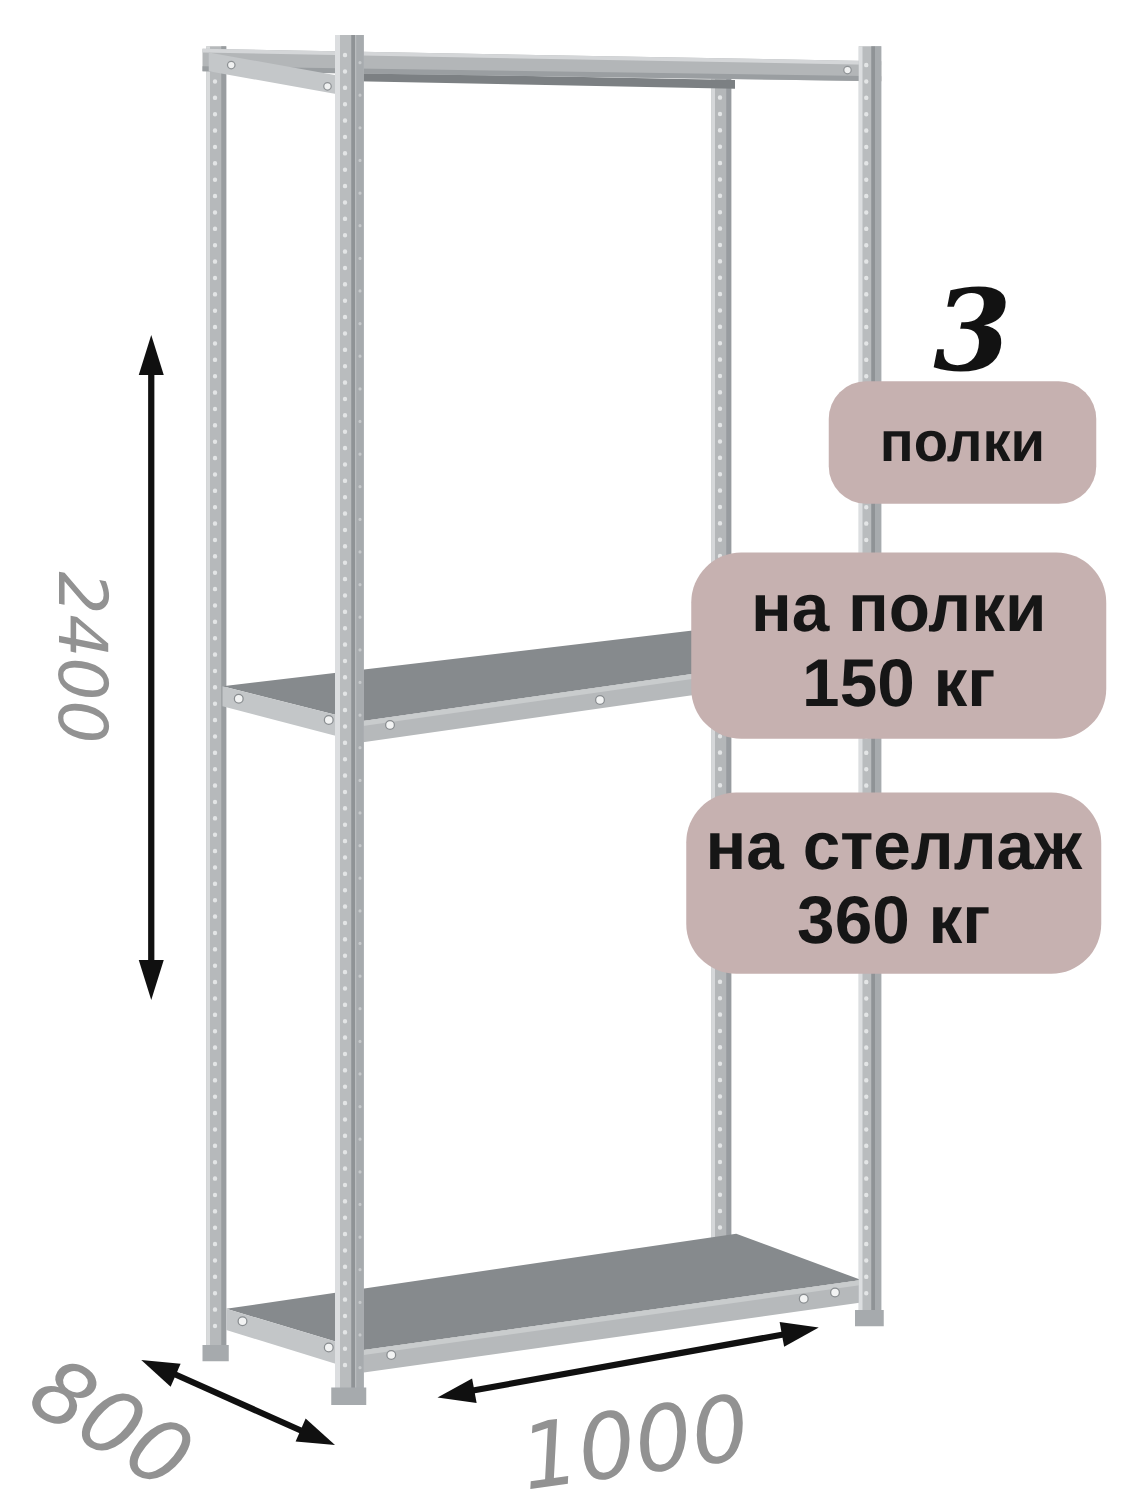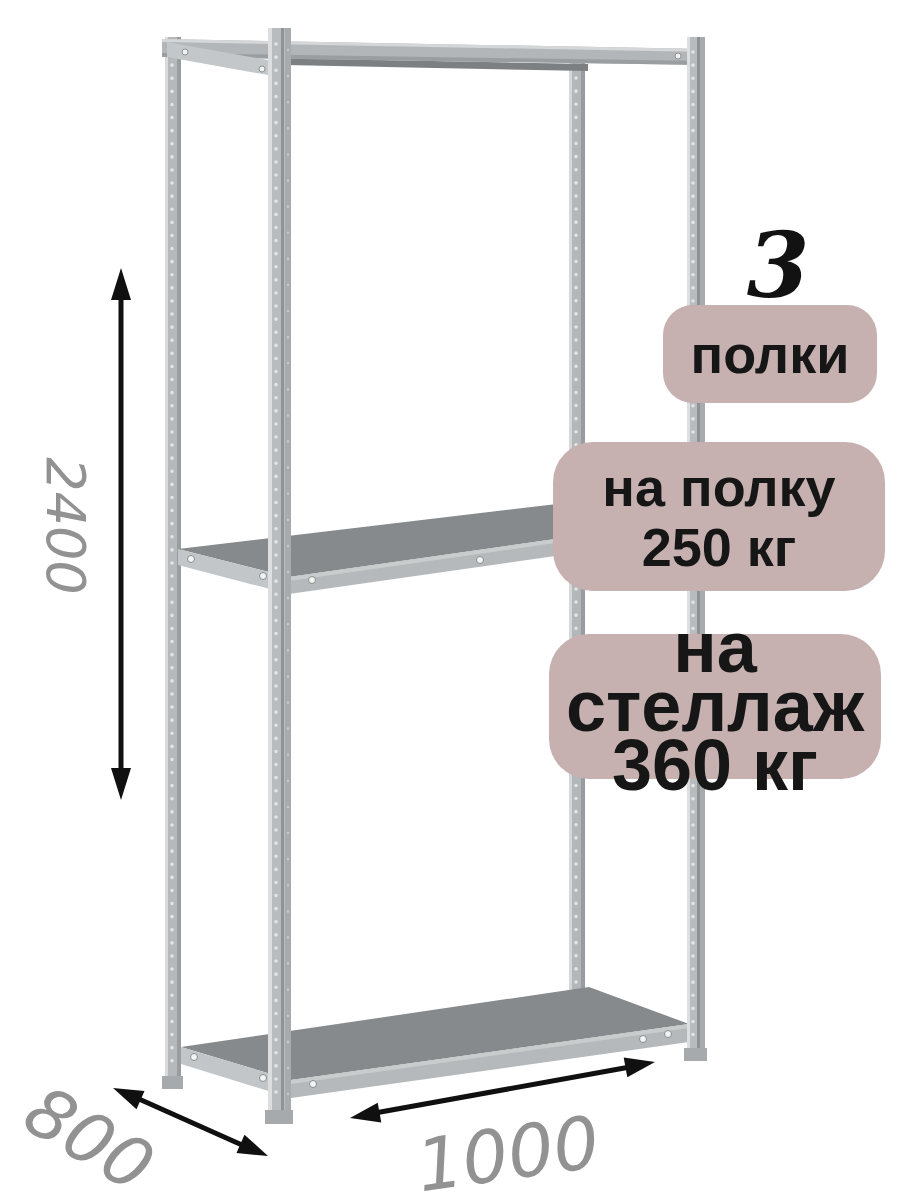--- a/index.html
+++ b/index.html
@@ -28,25 +28,25 @@
     display:flex; align-items:center; justify-content:center;
     font-family:"DejaVu Serif", serif; font-style:italic; font-weight:bold;
     font-size:90px; color:#121212;
   }
   .badge {
     position:absolute; background:#c6b1b0; color:#161616;
     display:flex; flex-direction:column; align-items:center; justify-content:center;
     font-weight:bold; text-align:center;
   }
   .badge-count { left:663px; top:305px; width:214px; height:98px;
-    border-radius:30px; font-size:54px; }
+    border-radius:30px; font-size:45px; }
   .badge-shelf { left:553px; top:442px; width:332px; height:149px;
     border-radius:40px; font-size:54px; line-height:60px; }
   .badge-rack  { left:549px; top:634px; width:332px; height:145px;
-    border-radius:40px; font-size:72px; line-height:59px; }
+    border-radius:40px; font-size:54px; line-height:59px; }
 </style>
 </head>
 <body>
 
 <div class="stage">
 
   <svg class="rack-svg" width="900" height="1200" viewBox="0 0 900 1200">
 
     <g>
       <rect x="569" y="62" width="16" height="938" fill="#b4b7b9"></rect>
@@ -139,22 +139,22 @@
   <div class="dim-label dim-depth">800</div>
   <div class="dim-label dim-width">1000</div>
 
   <div class="count-number">3</div>
 
   <div class="badge badge-count">
     <span>полки</span>
   </div>
 
   <div class="badge badge-shelf">
-    <span>на полку</span>
-    <span>250 кг</span>
+    <span>на полки</span>
+    <span>150 кг</span>
   </div>
 
   <div class="badge badge-rack">
     <span>на стеллаж</span>
     <span>360 кг</span>
   </div>
 
 </div>
 
 </body></html>

